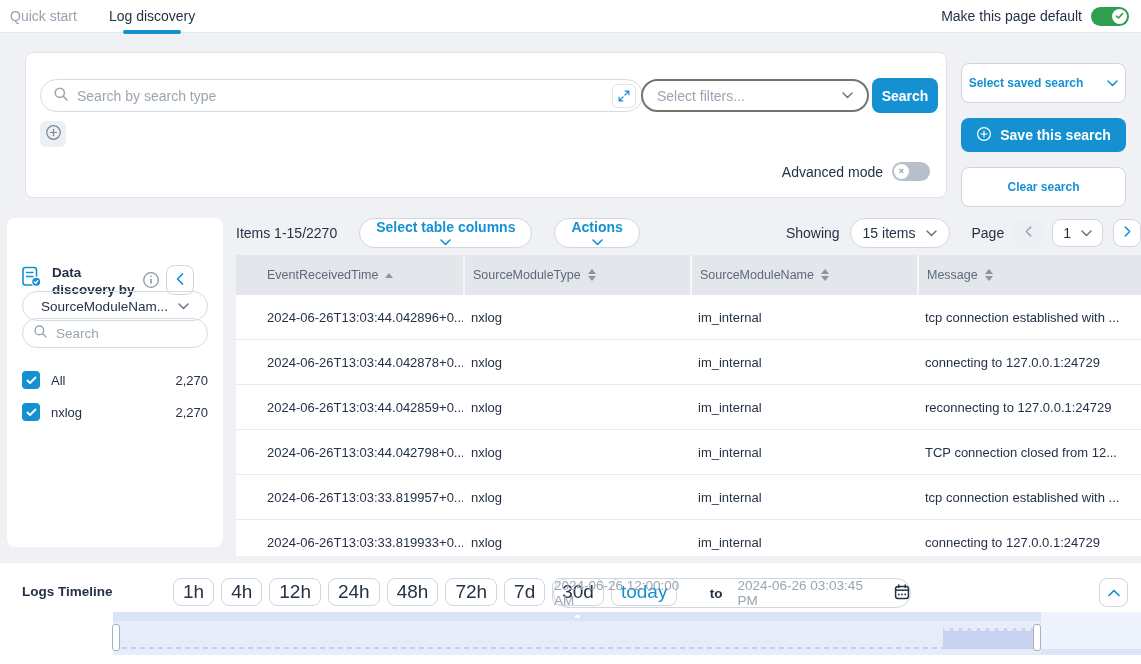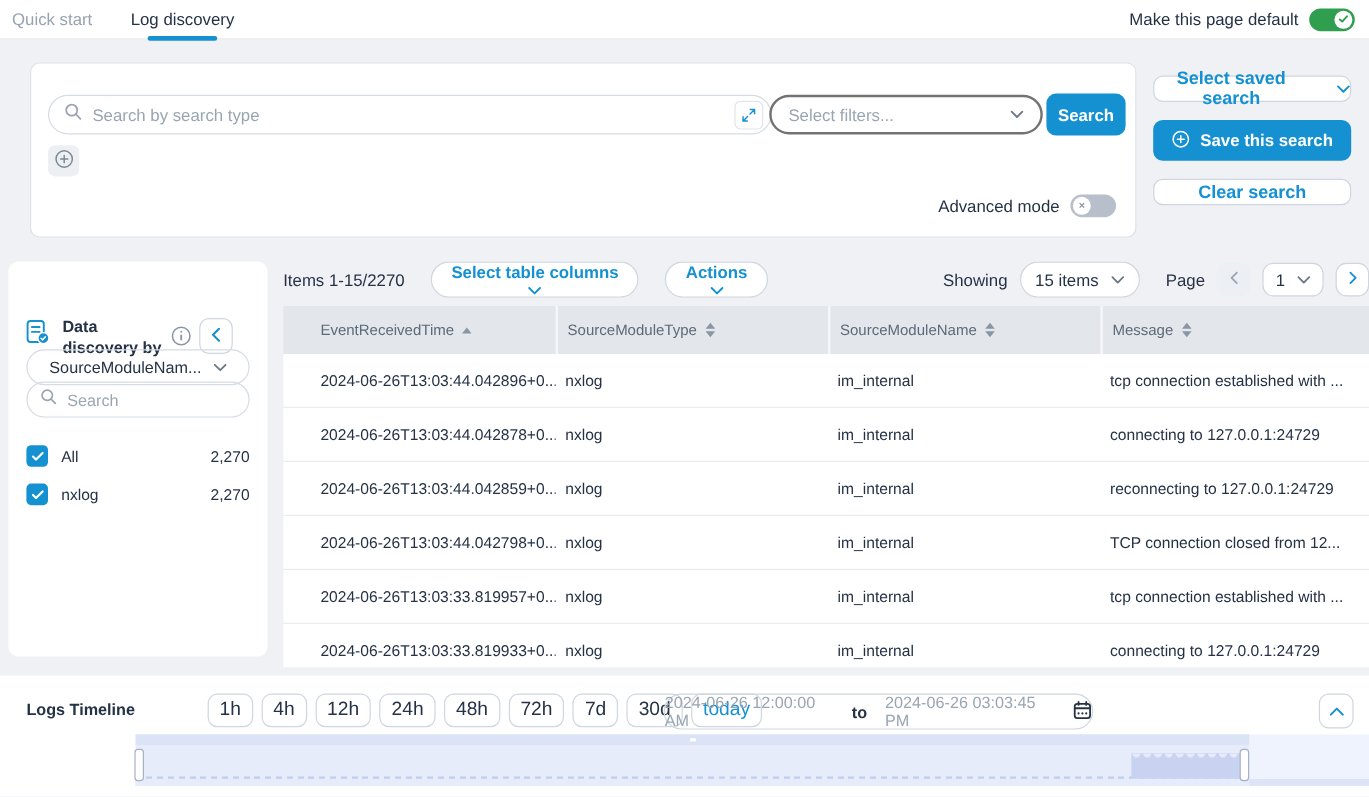--- a/index.html
+++ b/index.html
@@ -43,22 +43,22 @@
   .search-btn { position:absolute; left:846px; top:25px; width:66px; height:35px; border:none;
                 background:#1591d2; color:#fff; font-size:14px; font-weight:bold; border-radius:8px;
                 cursor:pointer; font-family:"Liberation Sans", sans-serif; }
   .plus-btn { position:absolute; left:14px; top:68px; width:26px; height:26px; background:#edf0f3;
               border:none; border-radius:6px; display:flex; align-items:center; justify-content:center; cursor:pointer; }
   .advanced { position:absolute; right:16px; bottom:16px; display:flex; align-items:center; gap:9px; }
   .advanced .lbl { font-size:14px; color:#253246; }
 
   
   .saved-col { position:absolute; left:961px; top:63px; width:165px; display:flex; flex-direction:column; gap:15px; }
-  .btn-outline { height:22px; background:#fff; border:1px solid #cfd6de; border-radius:8px;
-                 color:#1591d2; font-size:15px; font-weight:bold; display:flex; align-items:center;
+  .btn-outline { height:40px; background:#fff; border:1px solid #cfd6de; border-radius:8px;
+                 color:#1591d2; font-size:12px; font-weight:bold; display:flex; align-items:center;
                  justify-content:center; gap:24px; cursor:pointer; font-family:"Liberation Sans", sans-serif; }
   .btn-filled { height:34px; background:#1591d2; border:none; border-radius:8px; color:#fff;
                 font-size:14px; font-weight:bold; display:flex; align-items:center; justify-content:center;
                 gap:8px; cursor:pointer; font-family:"Liberation Sans", sans-serif; }
 
   
   .sidebar { position:absolute; left:7px; top:218px; width:216px; height:329px; background:#fff; border-radius:8px; }
   .sb-head { display:flex; align-items:flex-start; padding:14px 10px 0 13px;margin-top:33px; }
   .sb-title { font-size:13.5px; font-weight:bold; line-height:1.25; margin-left:9px; width:88px; }
   .sb-info { margin-top:6px; margin-left:2px; }
@@ -113,21 +113,21 @@
          border-bottom:1px solid #e9ecef; cursor:pointer; }
   .td { display:flex; align-items:center; padding-left:8px; font-size:13px; color:#253246;
         white-space:nowrap; overflow:hidden; }
   .td-first { padding-left:31px; }
 
   
   .tl-panel { position:absolute; left:0; top:563px; width:100%; height:101px; background:#fff; }
   .tl-title { position:absolute; left:22px; top:21px; font-size:13.5px; font-weight:bold; }
   .tl-ranges { position:absolute; left:173px; top:15px; display:flex; gap:7px; }
   .range-btn { height:28px; padding:0 9px; background:#fff; border:1px solid #cfd6de; border-radius:8px;
-               font-size:16px; color:#253246; cursor:pointer; font-family:"Liberation Sans", sans-serif; }
+               font-size:19px; color:#253246; cursor:pointer; font-family:"Liberation Sans", sans-serif; }
   .range-btn.active { color:#1591d2; }
   .tl-dates { position:absolute; left:553px; top:15px; width:358px; height:30px; border:1px solid #cfd6de;
               border-radius:15px; display:flex; align-items:center; justify-content:center; gap:15px;
               font-size:13.5px; cursor:pointer; }
   .tl-dates .dt { color:#9aa5b2; }
   .tl-dates .to { color:#253246; font-weight:bold; }
   .tl-collapse { position:absolute; left:1099px; top:15px; width:29px; height:29px; background:#fff;
                  border:1px solid #cfd6de; border-radius:8px; color:#1591d2; display:flex;
                  align-items:center; justify-content:center; cursor:pointer; }
   .tl-band { position:absolute; left:113px; top:49px; width:1028px; height:43px; }

